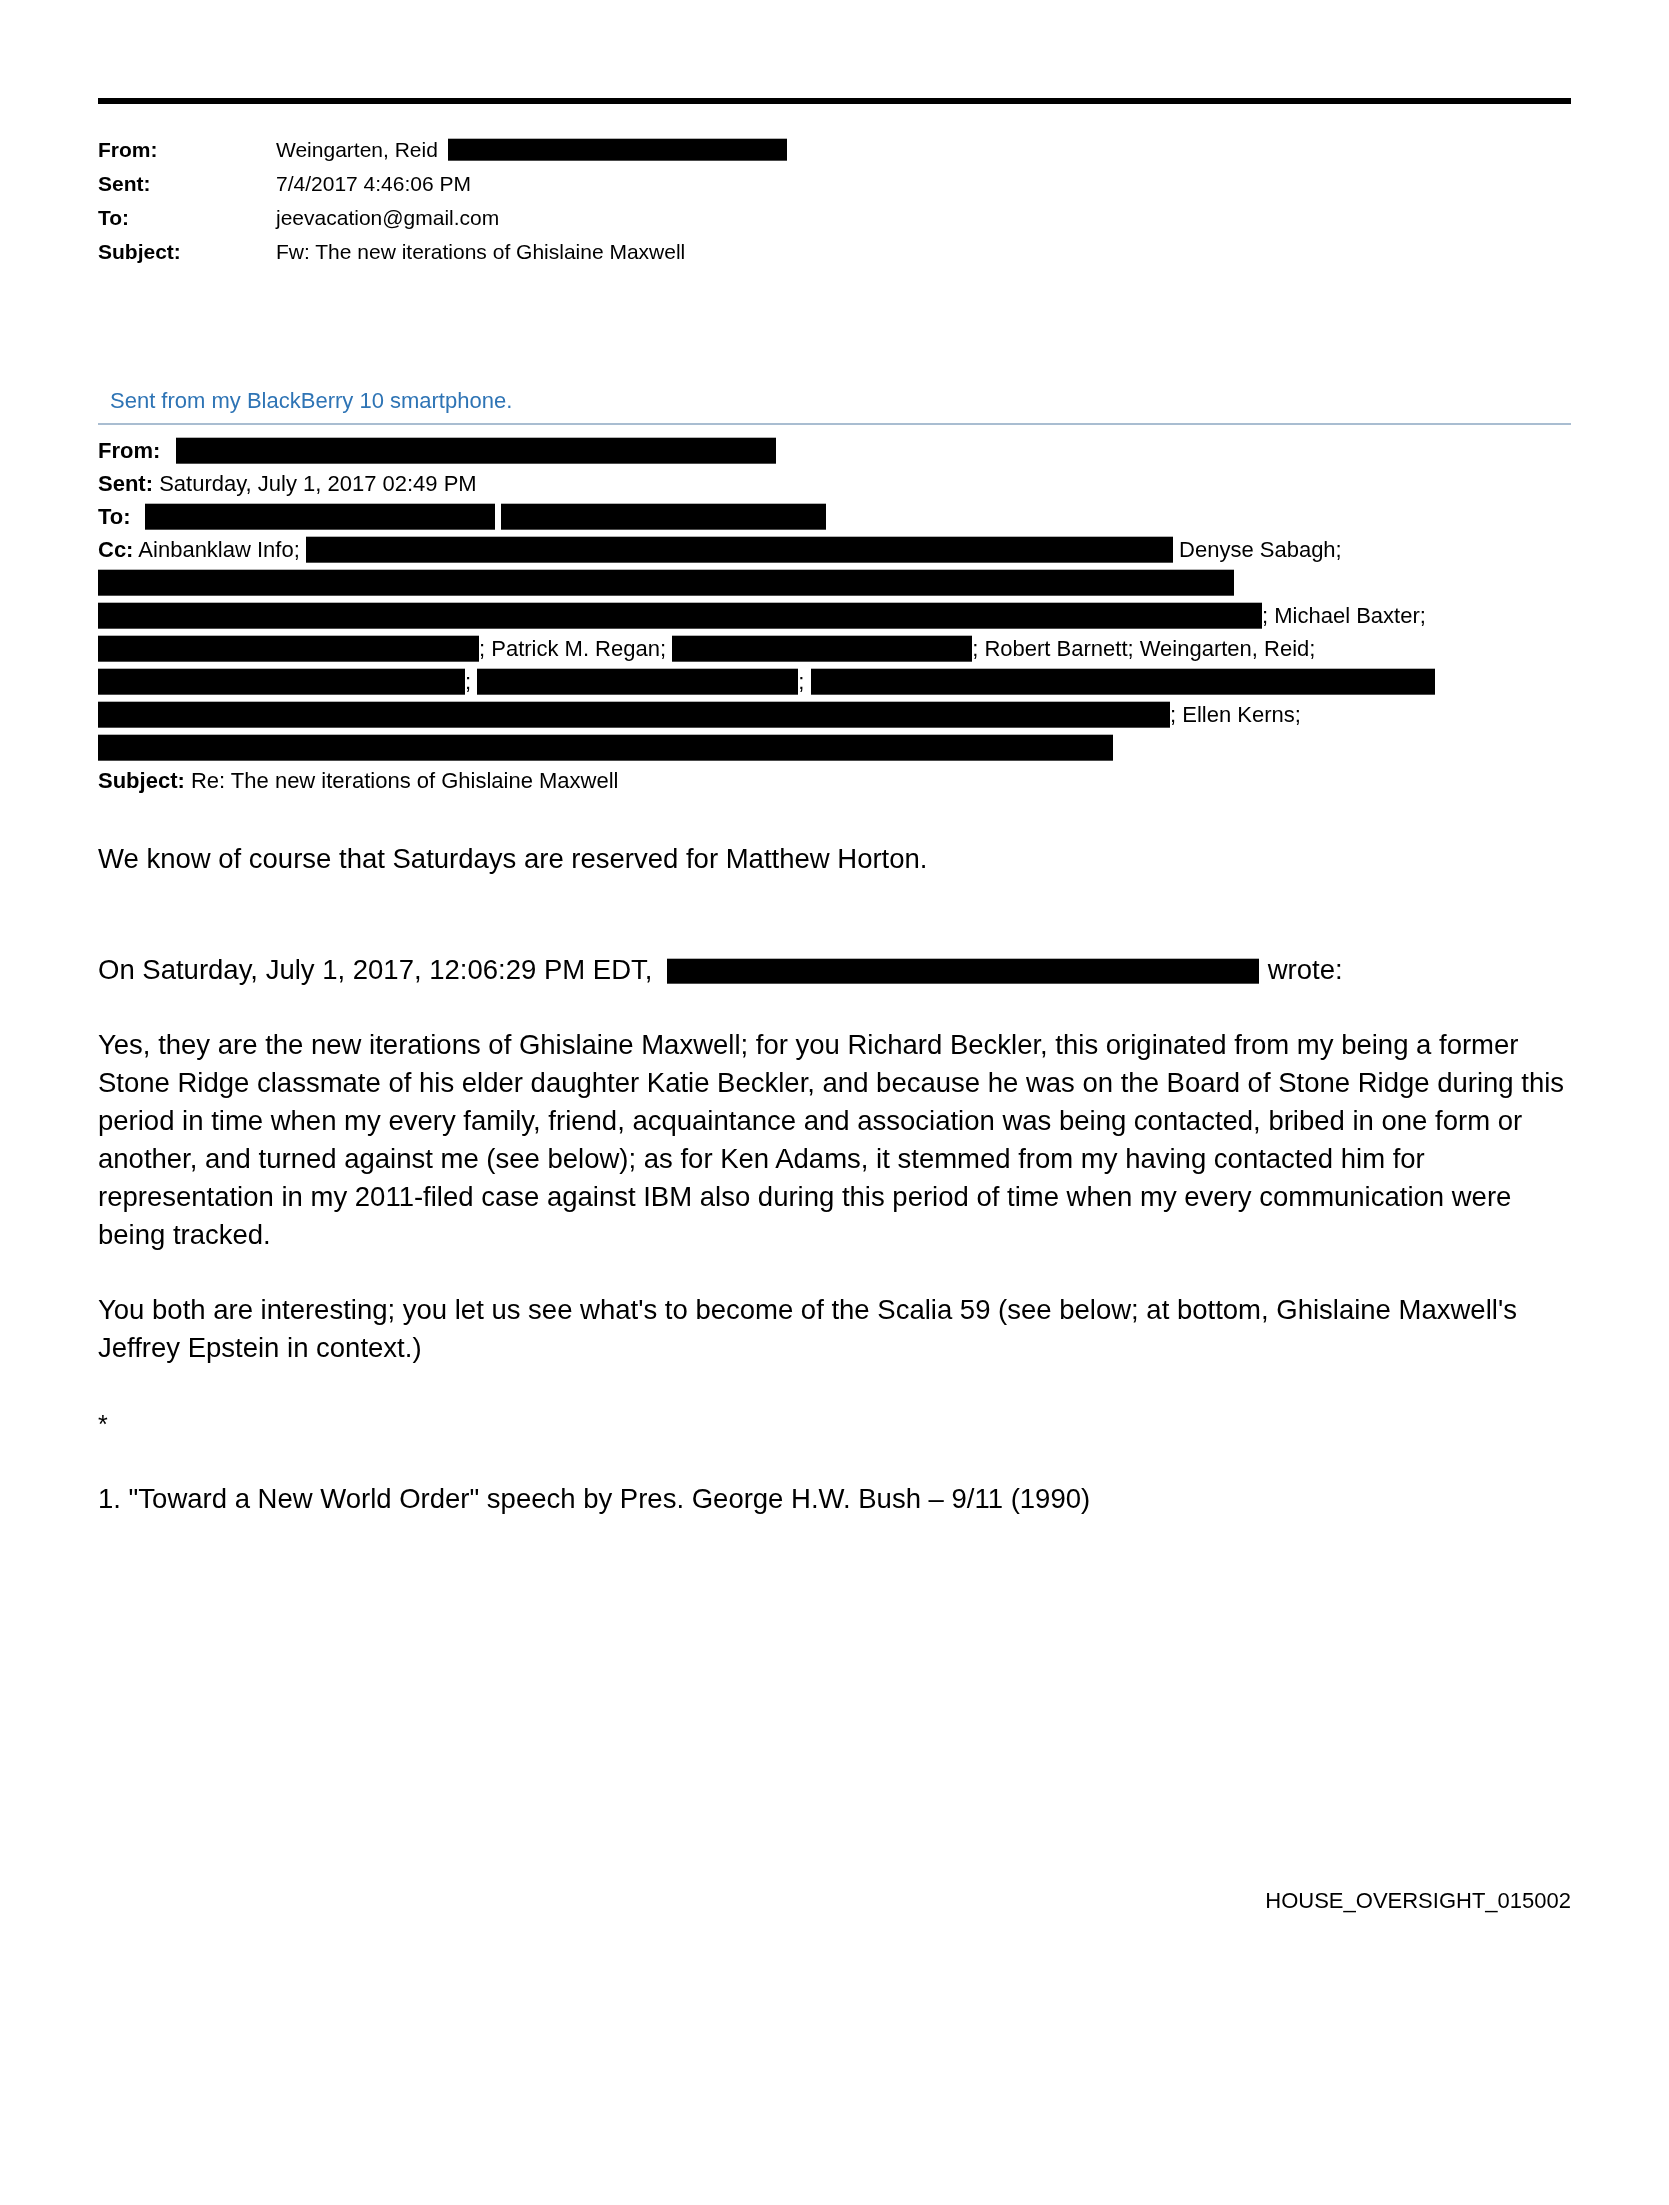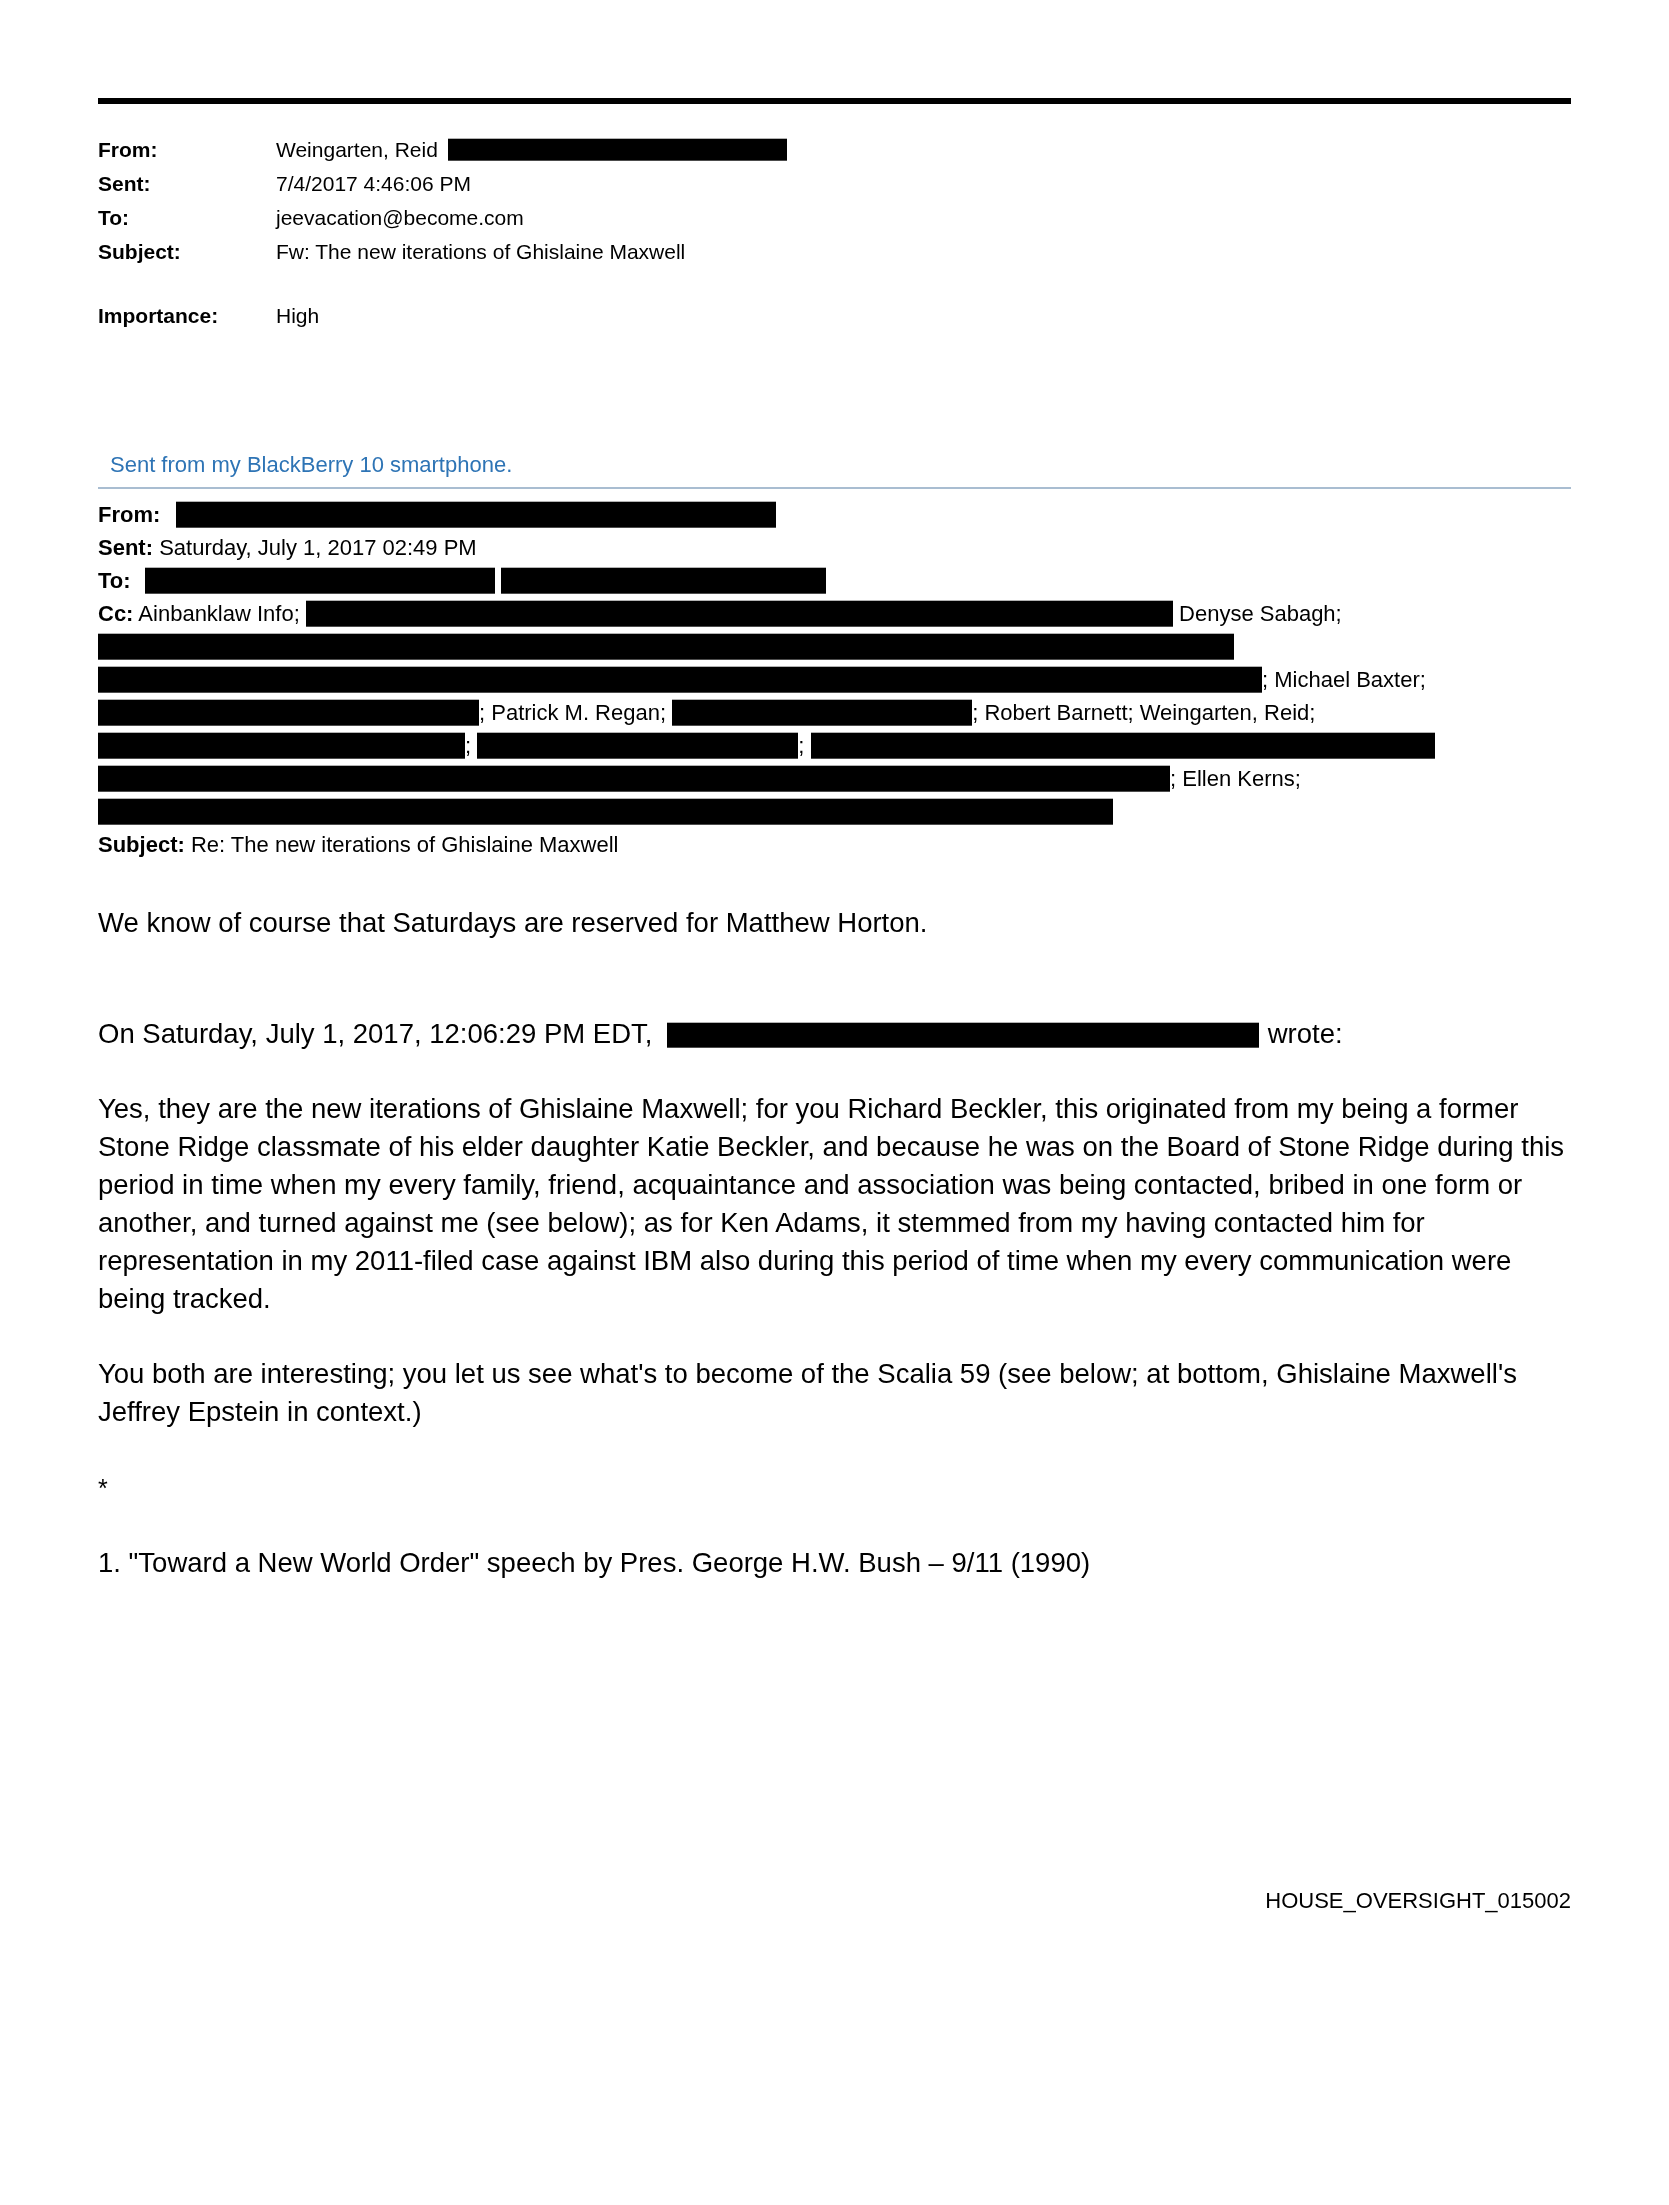--- a/index.html
+++ b/index.html
@@ -70,29 +70,25 @@
     <div class="oh-row">
       <span class="oh-label">From:</span>
       <span class="oh-value"><span>Weingarten, Reid</span><span class="redact" style="width:339px;height:22px;margin-left:10.5px"></span></span>
     </div>
     <div class="oh-row">
       <span class="oh-label">Sent:</span>
       <span class="oh-value">7/4/2017 4:46:06 PM</span>
     </div>
     <div class="oh-row">
       <span class="oh-label">To:</span>
-      <span class="oh-value">jeevacation@become.com</span>
+      <span class="oh-value">jeevacation@gmail.com</span>
     </div>
     <div class="oh-row">
       <span class="oh-label">Subject:</span>
       <span class="oh-value">Fw: The new iterations of Ghislaine Maxwell</span>
-    </div>
-    <div class="oh-row oh-row--importance">
-      <span class="oh-label">Importance:</span>
-      <span class="oh-value">High</span>
     </div>
   </div>
 
   <div class="signature">Sent from my BlackBerry 10 smartphone.</div>
   <div class="divider"></div>
 
   <div class="inner-header">
     <div class="ih-row">
       <span class="lbl">From:</span>
       <span class="redact" style="width:600px;height:26px;margin-left:9.2px"></span>

